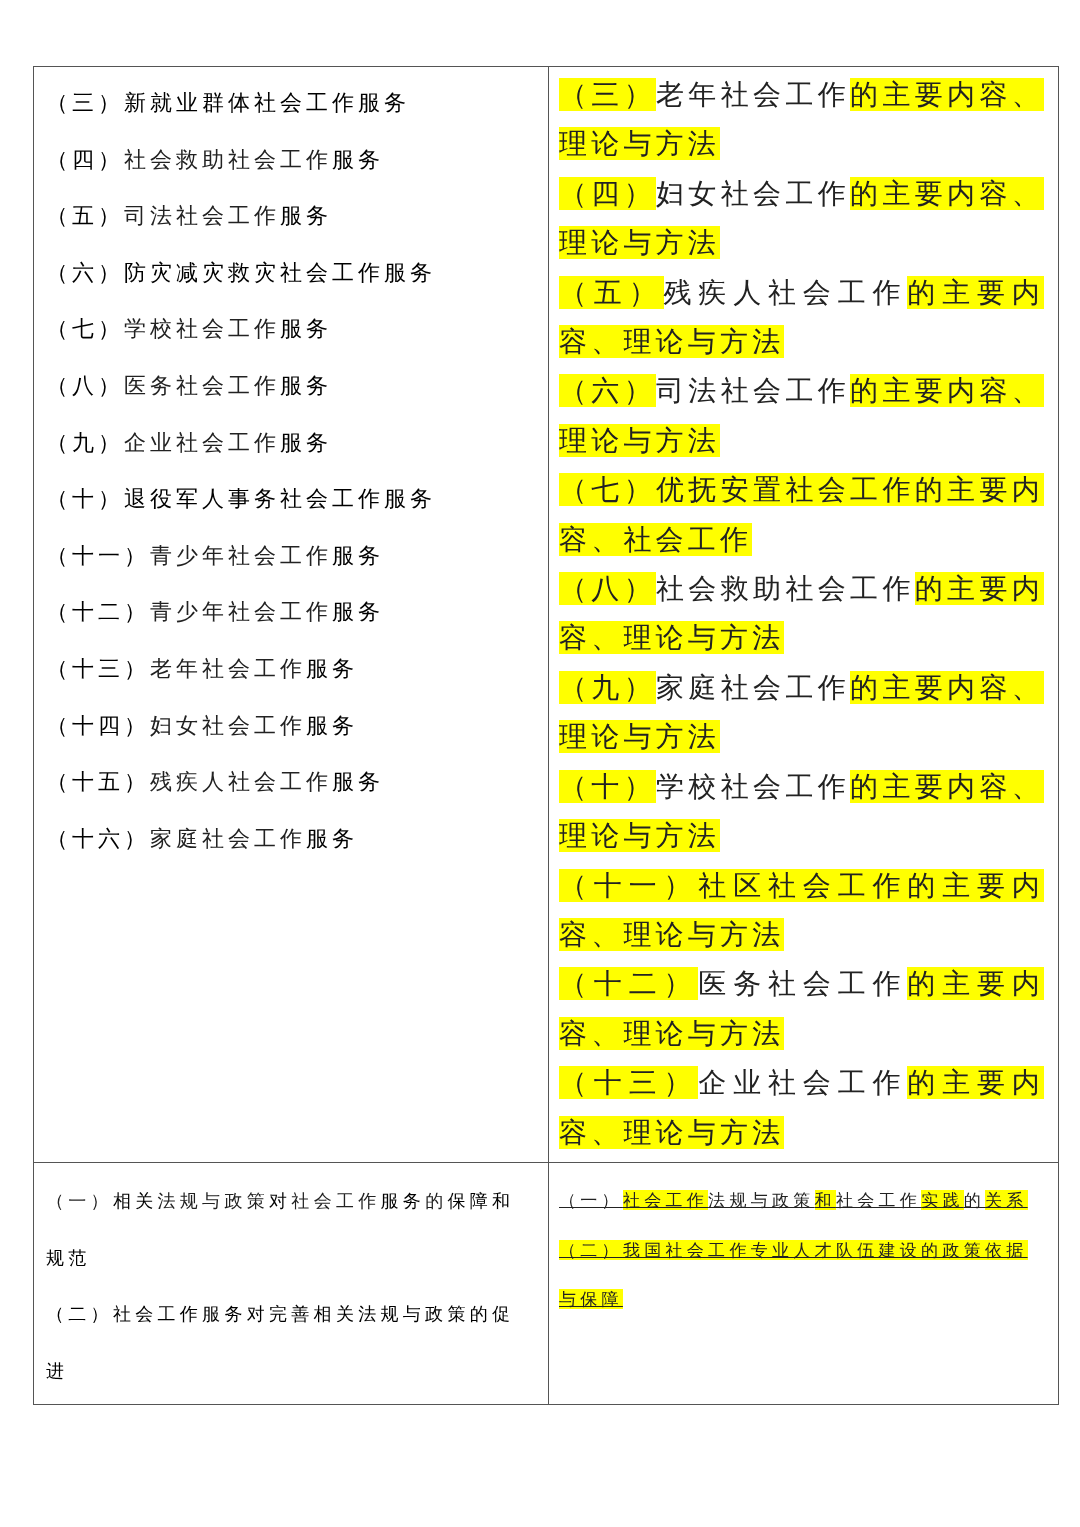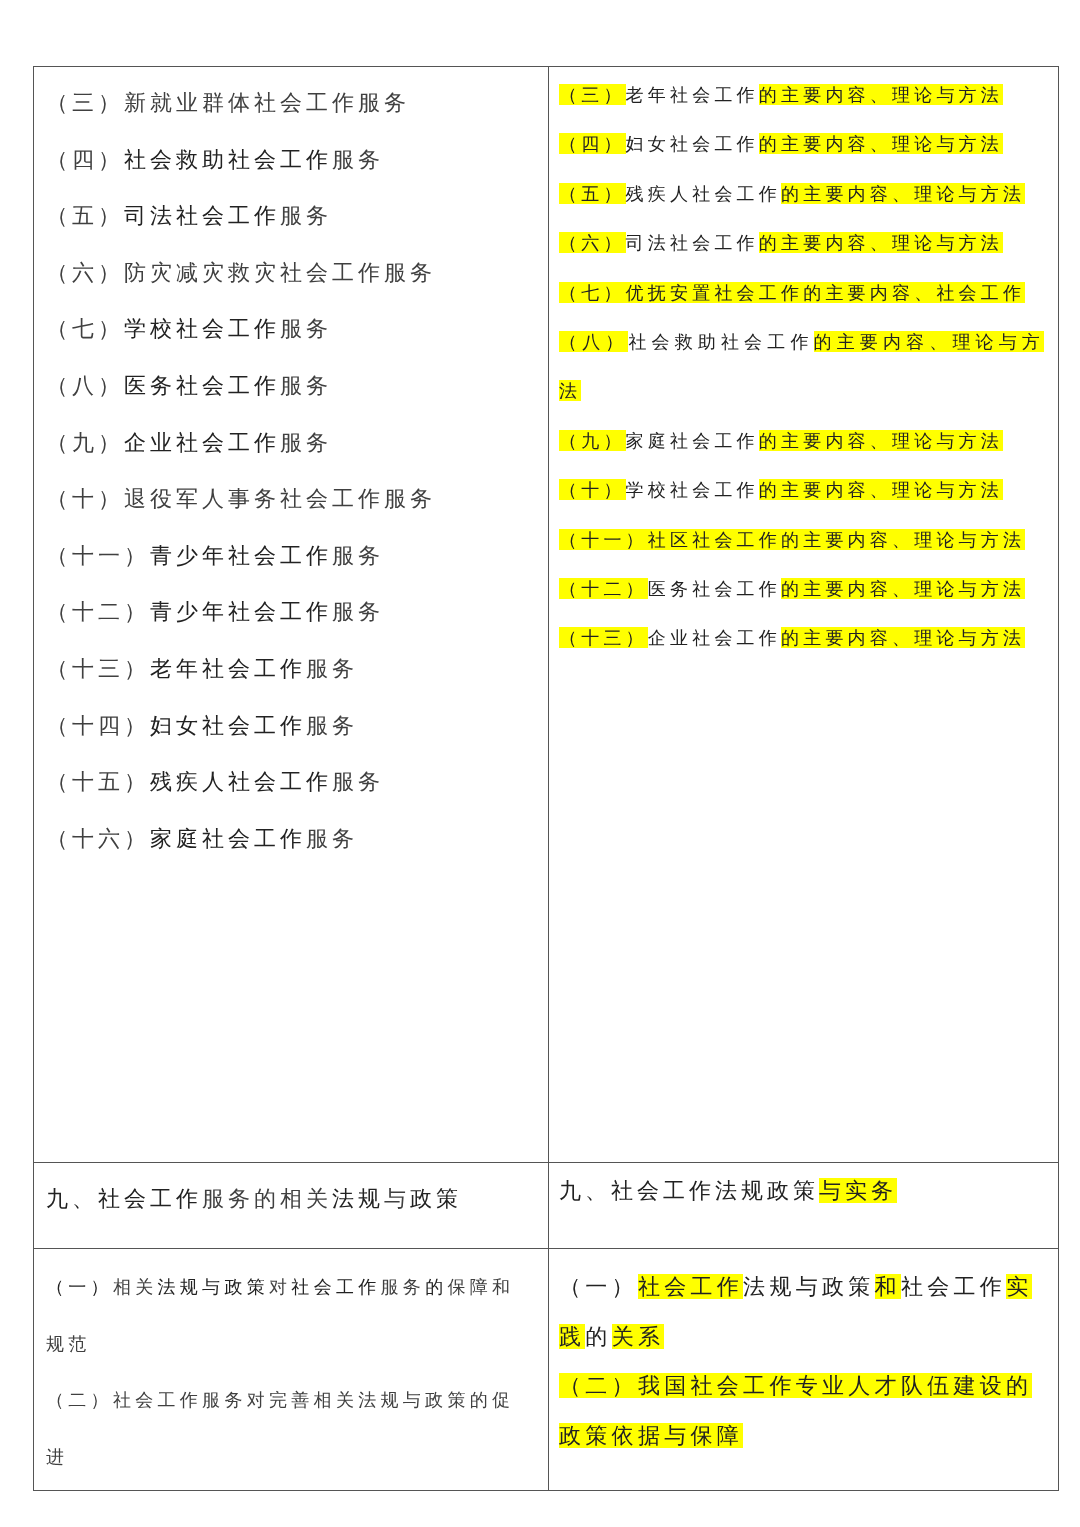--- a/index.html
+++ b/index.html
@@ -38,43 +38,44 @@
   .cell-left-3 { height: 228px; padding: 10px 14px 0 12px !important; }
   .cell-right-3 { height: 228px; padding: 13px 14px 0 10px !important; }
 
   .left-item {
     font-size: 22px;
     line-height: 56.6px;
     letter-spacing: 4px;
     white-space: nowrap;
   }
   .right-item {
-    font-size: 18px;
+    font-size: 28px;
     line-height: 49.4px;
     letter-spacing: 4.2px;
     text-align: justify;
   }
   .header-text {
     font-size: 22px;
     line-height: 40px;
     letter-spacing: 4px;
     white-space: nowrap;
   }
   .bottom-left-item {
     font-size: 18px;
     line-height: 56.5px;
     letter-spacing: 4.3px;
   }
   .bottom-right-item {
-    font-size: 22px;
+    font-size: 17px;
     line-height: 49.5px;
     letter-spacing: 4.3px;
+    text-decoration: underline;
   }
 
-  .seg-red { color: #404040; }
+  .seg-red { color: #000000; }
   .seg-black { color: #222222; }
   .seg-hl { background: #ffff00; color: #222222; }
 </style>
 </head>
 <body>
 
 <table class="doc-table">
   <colgroup>
     <col class="col-left">
     <col class="col-right">
@@ -109,28 +110,20 @@
             <div class="right-item"><span class="seg-hl">（八）</span><span class="seg-black">社会救助社会工作</span><span class="seg-hl">的主要内容、理论与方法</span></div>
             <div class="right-item"><span class="seg-hl">（九）</span><span class="seg-black">家庭社会工作</span><span class="seg-hl">的主要内容、理论与方法</span></div>
             <div class="right-item"><span class="seg-hl">（十）</span><span class="seg-black">学校社会工作</span><span class="seg-hl">的主要内容、理论与方法</span></div>
             <div class="right-item"><span class="seg-hl">（十一）社区社会工作的主要内容、理论与方法</span></div>
             <div class="right-item"><span class="seg-hl">（十二）</span><span class="seg-black">医务社会工作</span><span class="seg-hl">的主要内容、理论与方法</span></div>
             <div class="right-item"><span class="seg-hl">（十三）</span><span class="seg-black">企业社会工作</span><span class="seg-hl">的主要内容、理论与方法</span></div>
           </div>
     </td>
   </tr>
   <tr>
-    <td class="cell-left-2">
-      <div class="header-text"><span class="seg-black">九、社会工作</span><span class="seg-red">服务的相关</span><span class="seg-black">法规</span><span class="seg-red">与</span><span class="seg-black">政策</span></div>
-    </td>
-    <td class="cell-right-2">
-      <div class="header-text"><span class="seg-black">九、社会工作法规政策</span><span class="seg-hl">与实务</span></div>
-    </td>
-  </tr>
-  <tr>
     <td class="cell-left-3">
       <div>
             <div class="bottom-left-item"><span class="seg-black">（一）</span><span class="seg-red">相关</span><span class="seg-black">法规与政策</span><span class="seg-red">对</span><span class="seg-black">社会工作</span><span class="seg-red">服务</span><span class="seg-black">的</span><span class="seg-red">保障和规范</span></div>
             <div class="bottom-left-item"><span class="seg-red">（二）社会工作服务对完善相关法规与政策的促进</span></div>
           </div>
     </td>
     <td class="cell-right-3">
       <div>
             <div class="bottom-right-item"><span class="seg-black">（一）</span><span class="seg-hl">社会工作</span><span class="seg-black">法规与政策</span><span class="seg-hl">和</span><span class="seg-black">社会工作</span><span class="seg-hl">实践</span><span class="seg-black">的</span><span class="seg-hl">关系</span></div>
             <div class="bottom-right-item"><span class="seg-hl">（二）我国社会工作专业人才队伍建设的政策依据与保障</span></div>

